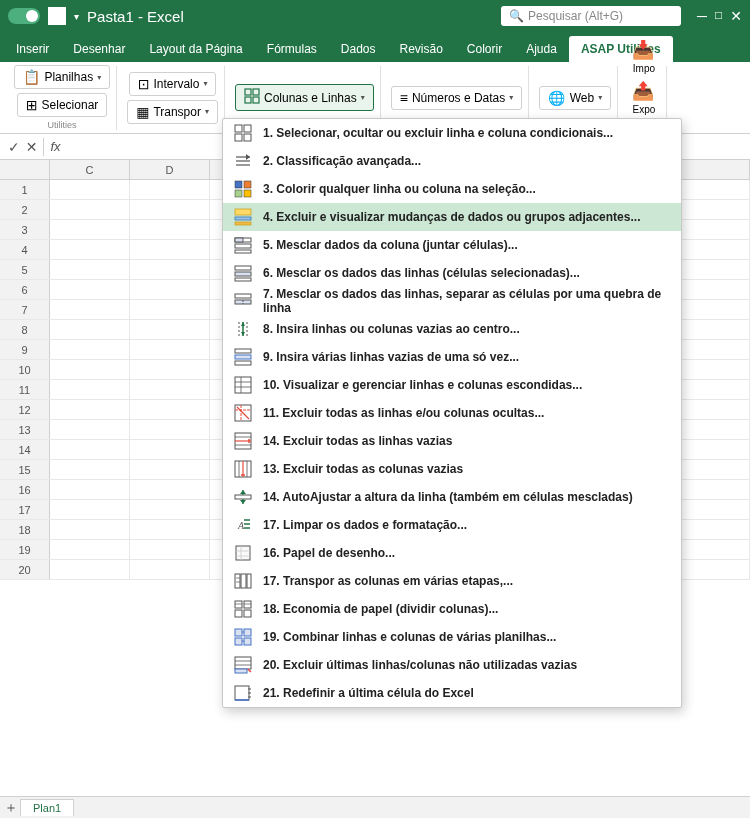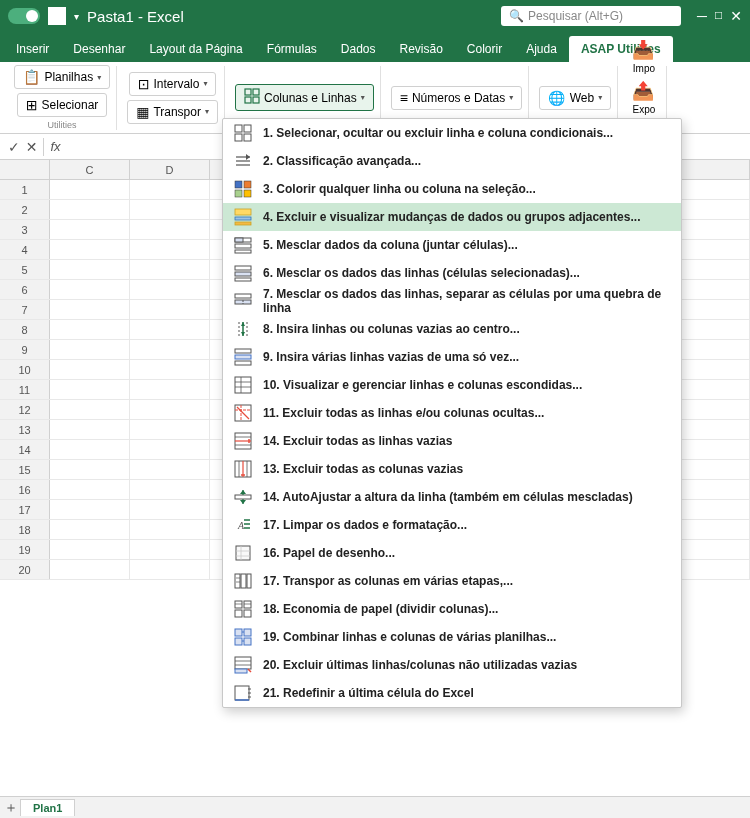--- a/index.html
+++ b/index.html
@@ -769,14 +769,14 @@
     <div class="cell"></div>
     <div class="cell"></div>
     <div class="cell"></div>
     <div class="cell" style="flex:1;"></div>
   </div>
     </div>
 </div>
 
 <div class="sheet-tabs-bar">
   <span style="font-size:14px;cursor:pointer;color:#555;">＋</span>
-  <div style="padding:2px 12px;background:#fff;border:1px solid #d0d0d0;border-bottom:none;font-size:11px;cursor:pointer;color:#217346;font-weight:700;">Plan1</div>
+  <div style="padding:2px 12px;background:#fff;border:1px solid #d0d0d0;border-bottom:none;font-size:11px;cursor:pointer;color:#217346;font-weight:400;">Plan1</div>
 </div>
 
 </body></html>

